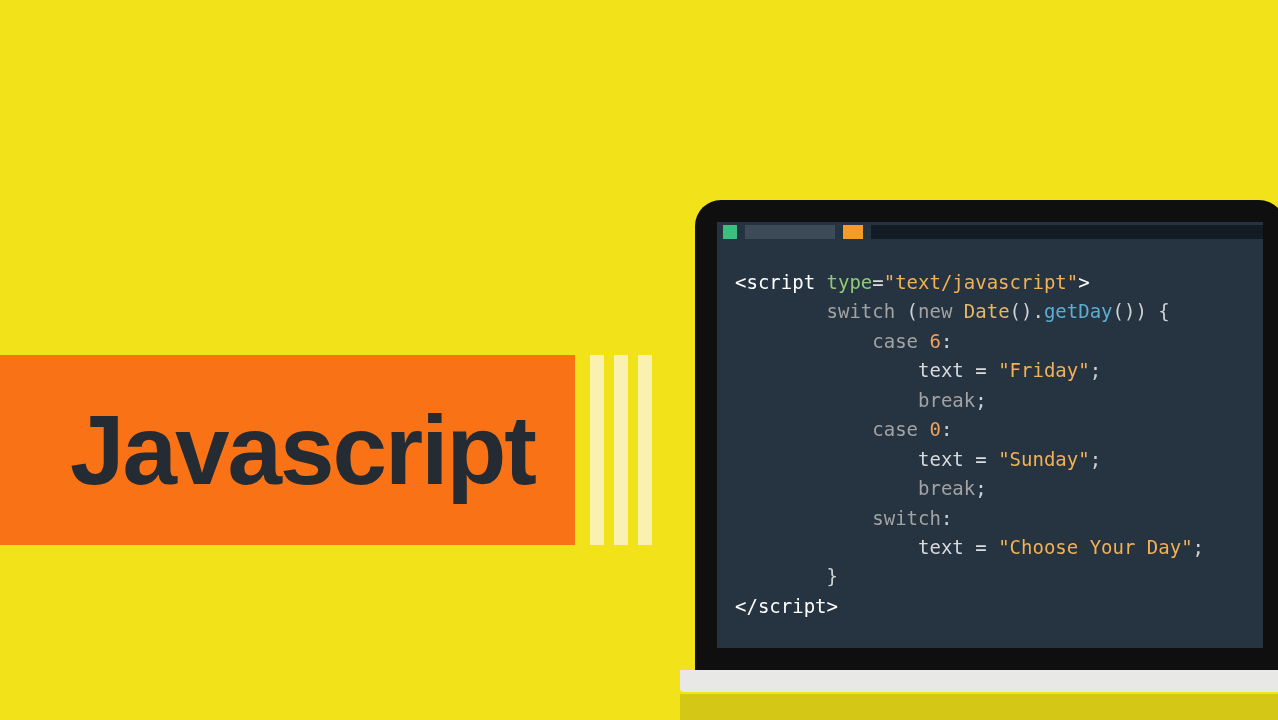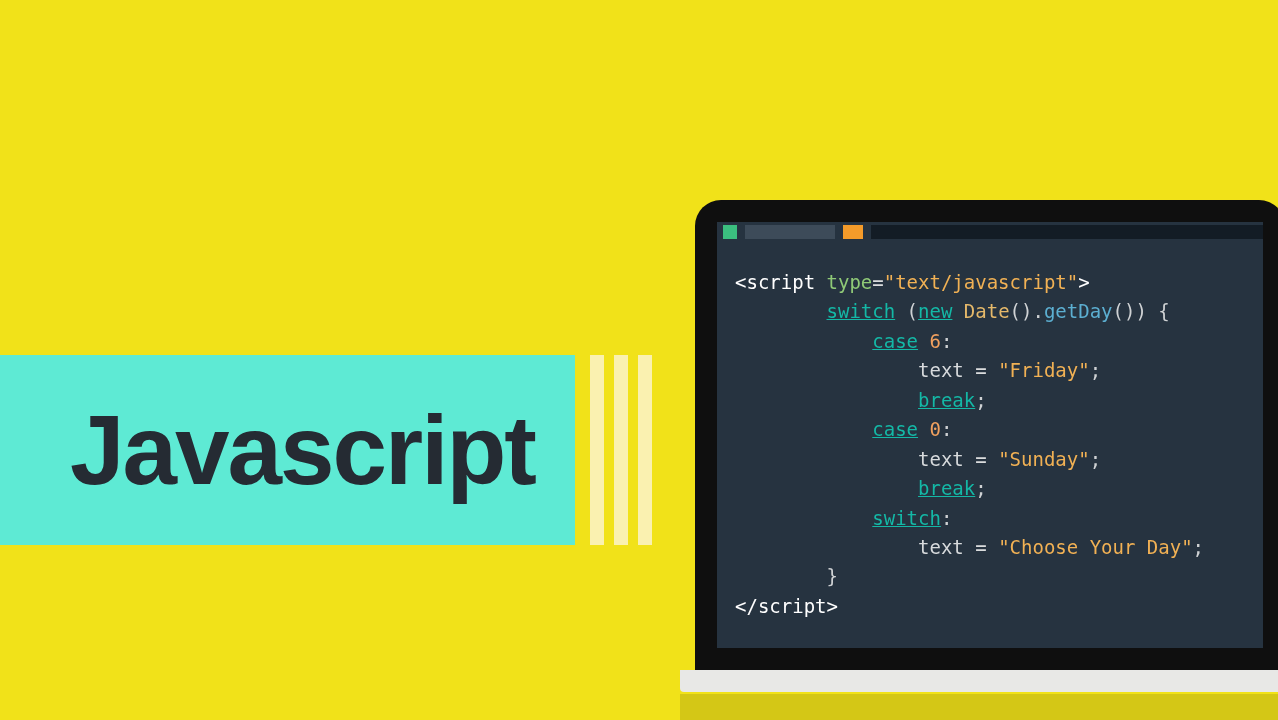--- a/index.html
+++ b/index.html
@@ -10,21 +10,21 @@
     position: relative;
     overflow: hidden;
     font-family: Arial, Helvetica, sans-serif;
   }
   .label-band {
     position: absolute;
     left: 0;
     top: 355px;
     width: 575px;
     height: 190px;
-    background: #5eead4;
+    background: #f97316;
     display: flex;
     align-items: center;
     padding-left: 70px;
   }
   .label-band h1 {
     font-size: 98px;
     font-weight: 700;
     color: #252b33;
     letter-spacing: -2px;
   }
@@ -78,21 +78,21 @@
     padding: 26px 18px 0 18px;
     font-family: Consolas, "Menlo", monospace;
     font-size: 19px;
     line-height: 1.55;
     white-space: pre;
     color: #d7dadc;
   }
   .c-tag    { color: #ffffff; }
   .c-attr   { color: #8fc977; }
   .c-str    { color: #f1b154; }
-  .c-kw     { color: #14b8a6; text-decoration: underline; }
+  .c-kw     { color: #a3a3a3; }
   .c-type   { color: #e5b96a; text-align: center; }
   .c-fn     { color: #5cafd1; margin-top: 19px; }
   .c-num    { color: #f1a15f; }
   .c-op     { color: #dadcdd; }
   .c-punc   { color: #cfd2d4; }
   .base {
     width: 620px;
     margin-left: -15px;
     height: 22px;
     background: #e8e8e6;

